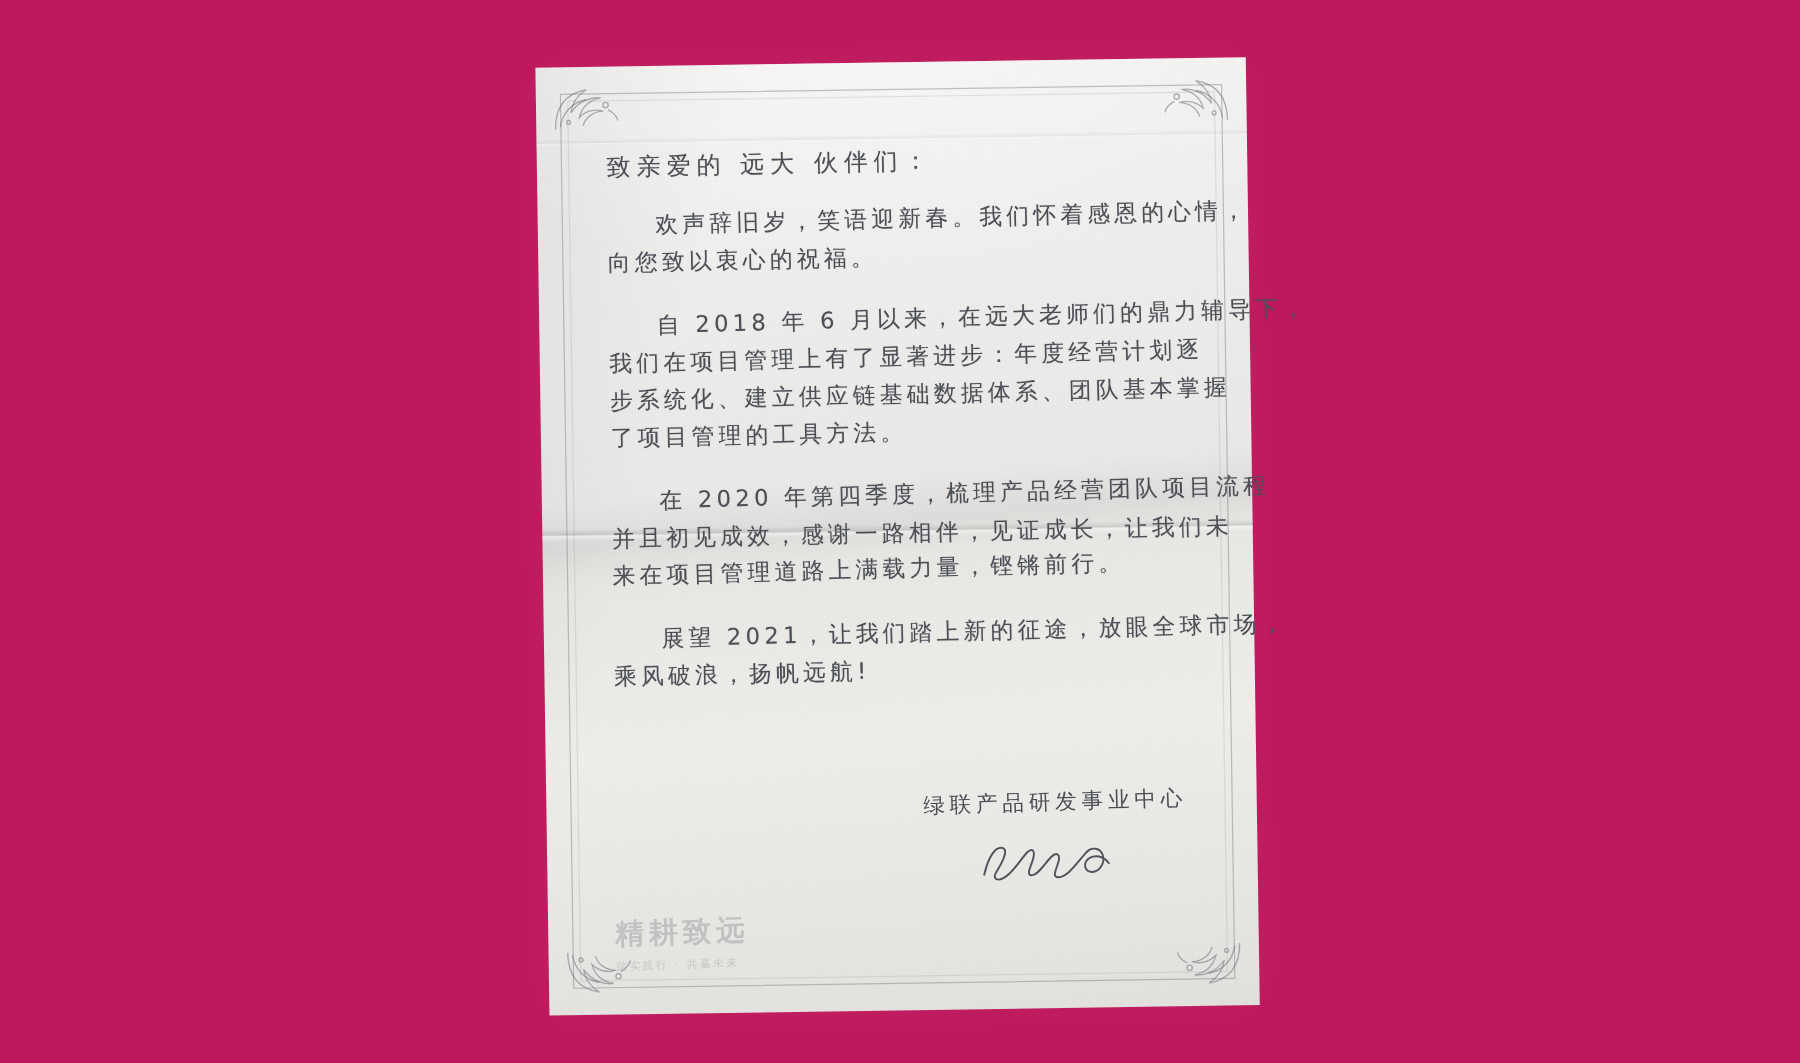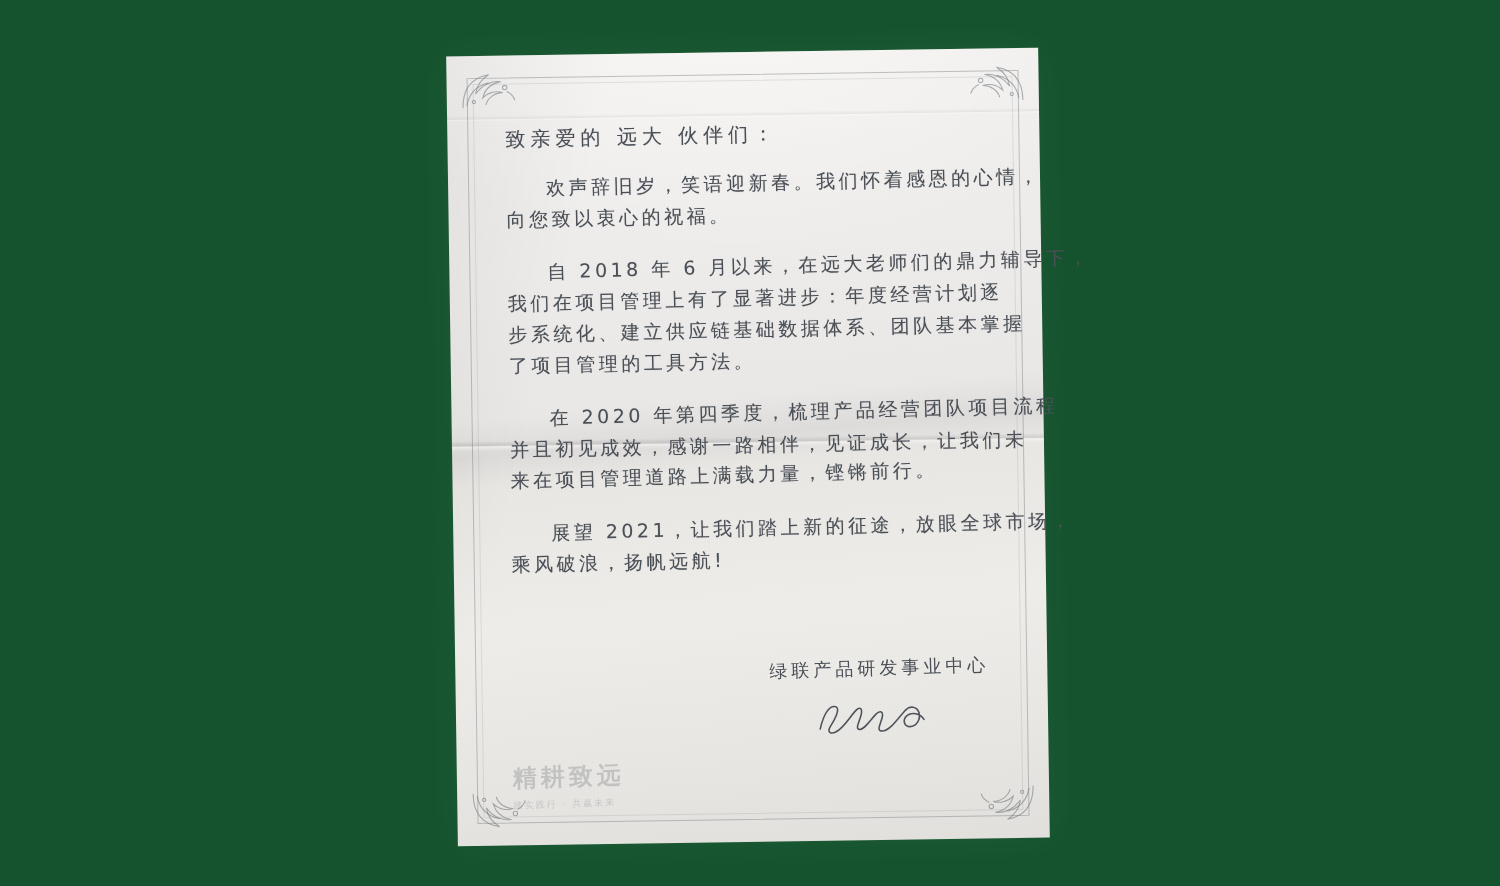--- a/index.html
+++ b/index.html
@@ -12,21 +12,21 @@
     width: 1500px;
     height: 886px;
     overflow: hidden;
     font-family: "Liberation Sans", sans-serif;
   }
 
   #stage {
     position: relative;
     width: 1500px;
     height: 886px;
-    background: #14532d;
+    background: #be185d;
   }
 
   
   .paper {
     position: absolute;
     left: 452px;
     top: 52px;
     width: 592px;
     height: 790px;
     background:

